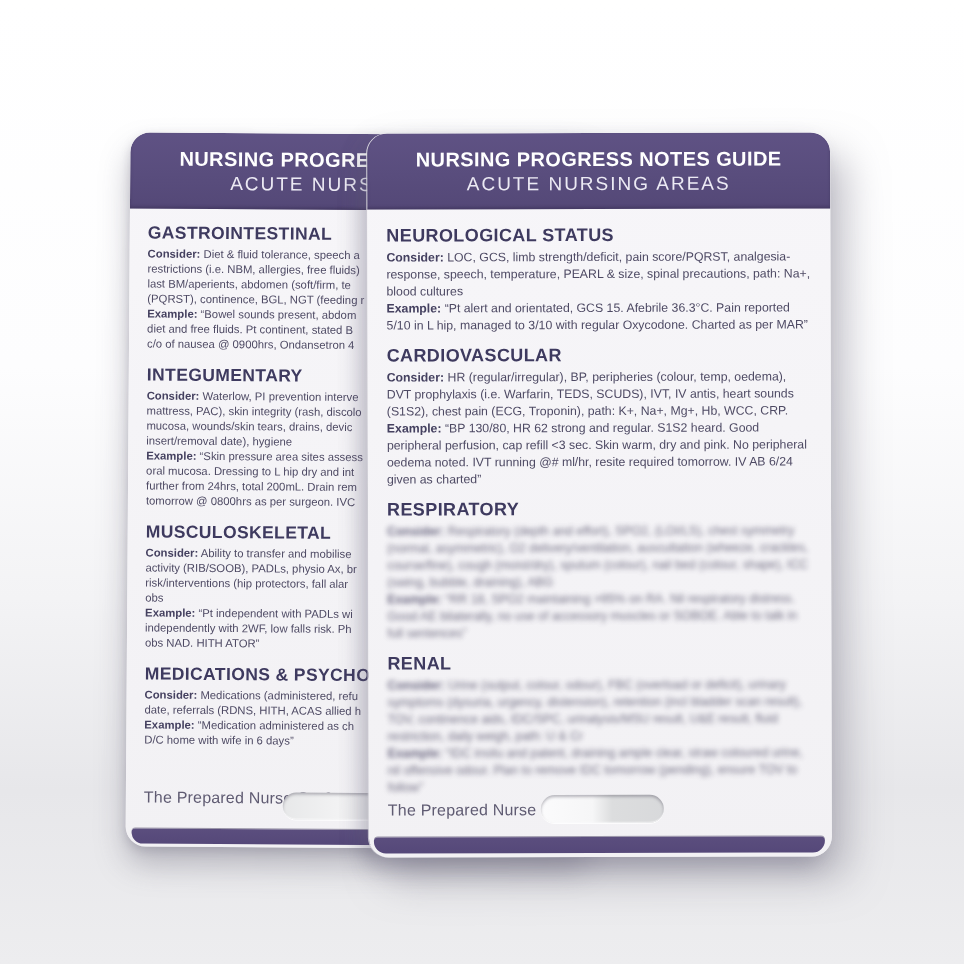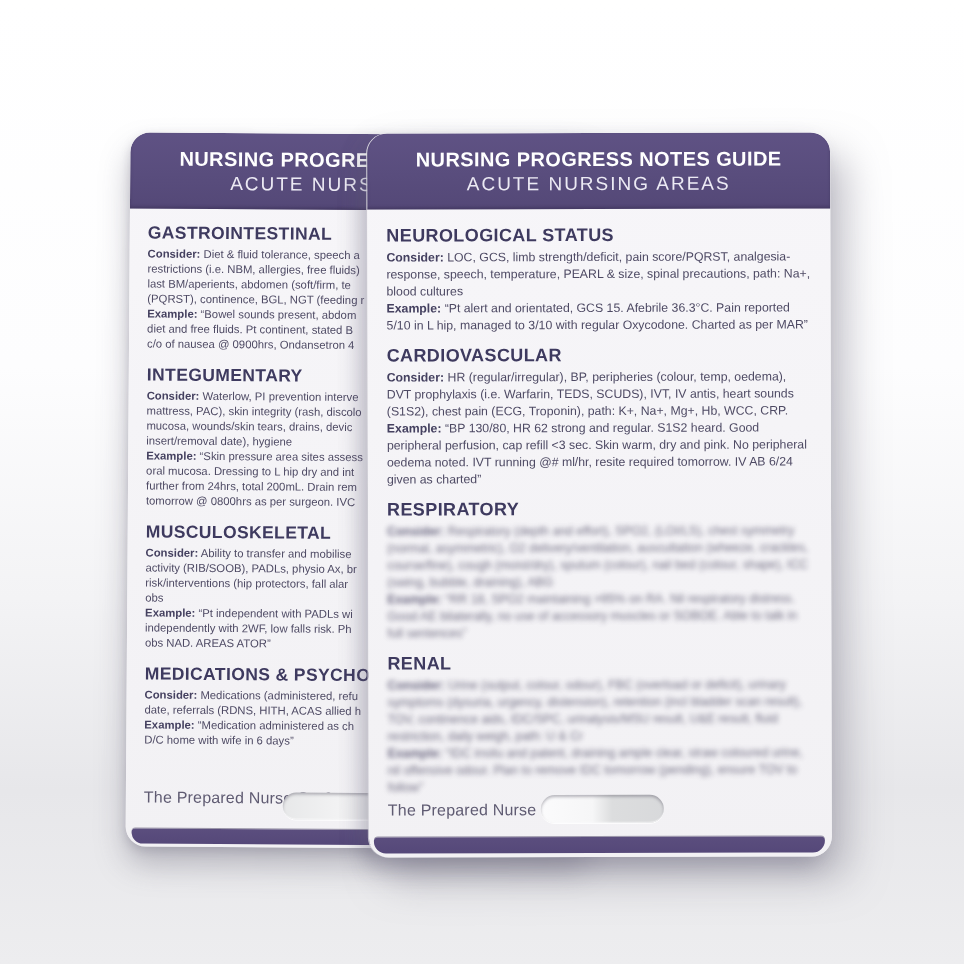--- a/index.html
+++ b/index.html
@@ -103,21 +103,21 @@
       </div>
 
       <div class="sec">
         <h2 class="sec-h">MUSCULOSKELETAL</h2>
         <div class="bline"><b>Consider:</b><span> Ability to transfer and mobilise</span></div>
         <div class="bline"><span>activity (RIB/SOOB), PADLs, physio Ax, br</span></div>
         <div class="bline"><span>risk/interventions (hip protectors, fall alar</span></div>
         <div class="bline"><span>obs</span></div>
         <div class="bline"><b>Example:</b><span> “Pt independent with PADLs wi</span></div>
         <div class="bline"><span>independently with 2WF, low falls risk. Ph</span></div>
-        <div class="bline"><span>obs NAD. AREAS ATOR”</span></div>
+        <div class="bline"><span>obs NAD. HITH ATOR”</span></div>
       </div>
 
       <div class="sec">
         <h2 class="sec-h">MEDICATIONS &amp; PSYCHOSOCIAL</h2>
         <div class="bline"><b>Consider:</b><span> Medications (administered, refu</span></div>
         <div class="bline"><span>date, referrals (RDNS, HITH, ACAS allied h</span></div>
         <div class="bline"><b>Example:</b><span> “Medication administered as ch</span></div>
         <div class="bline"><span>D/C  home with wife in 6 days”</span></div>
       </div>
 

